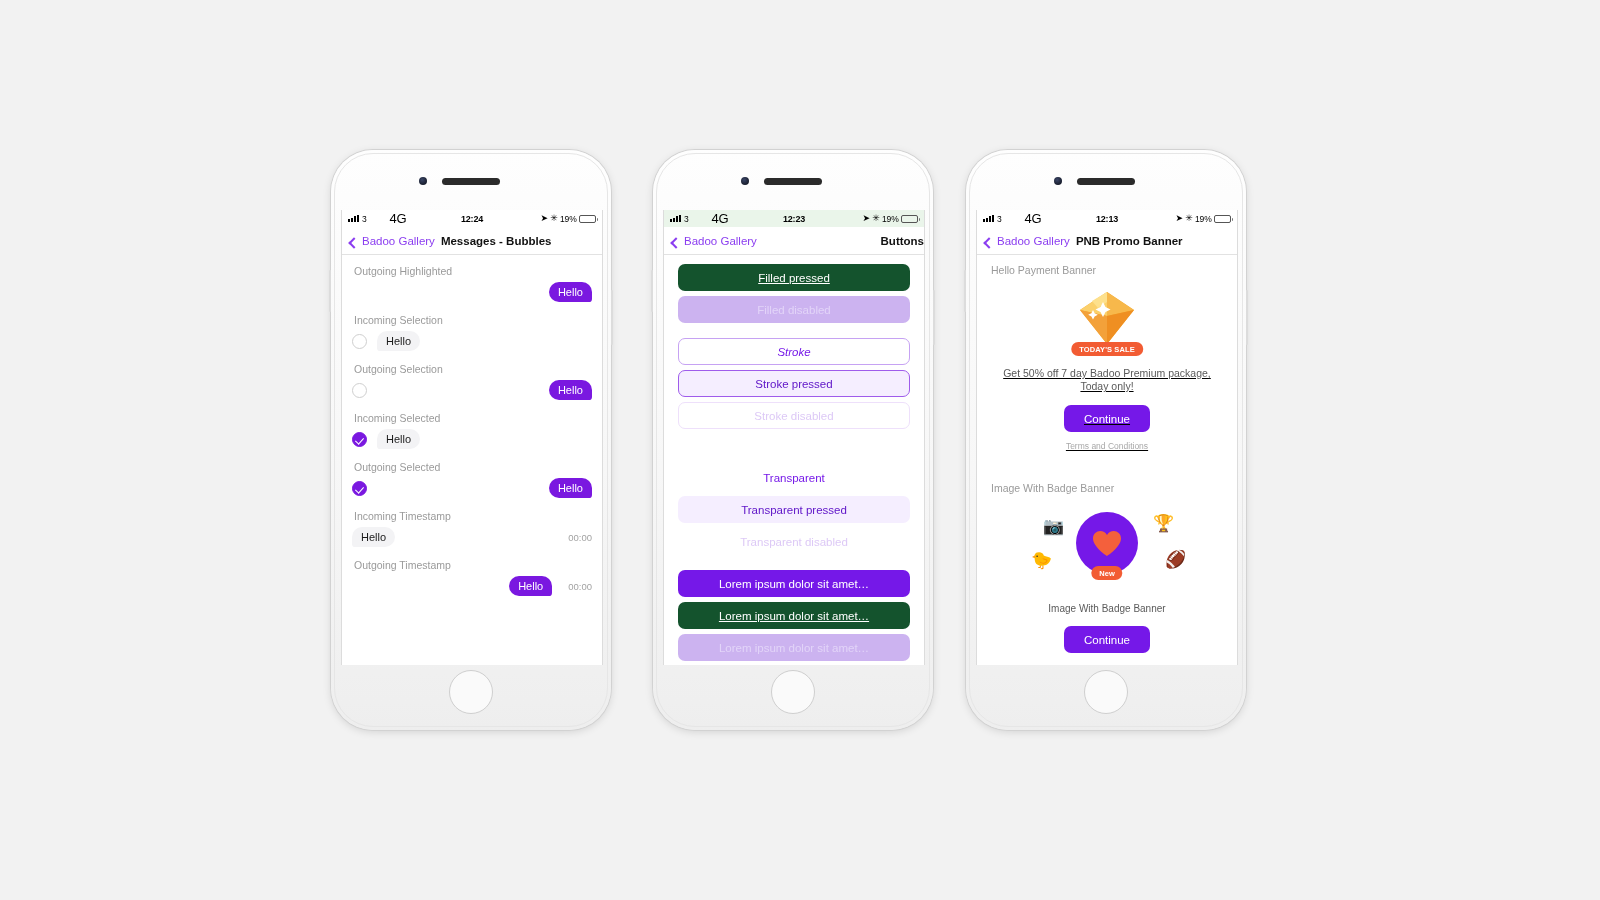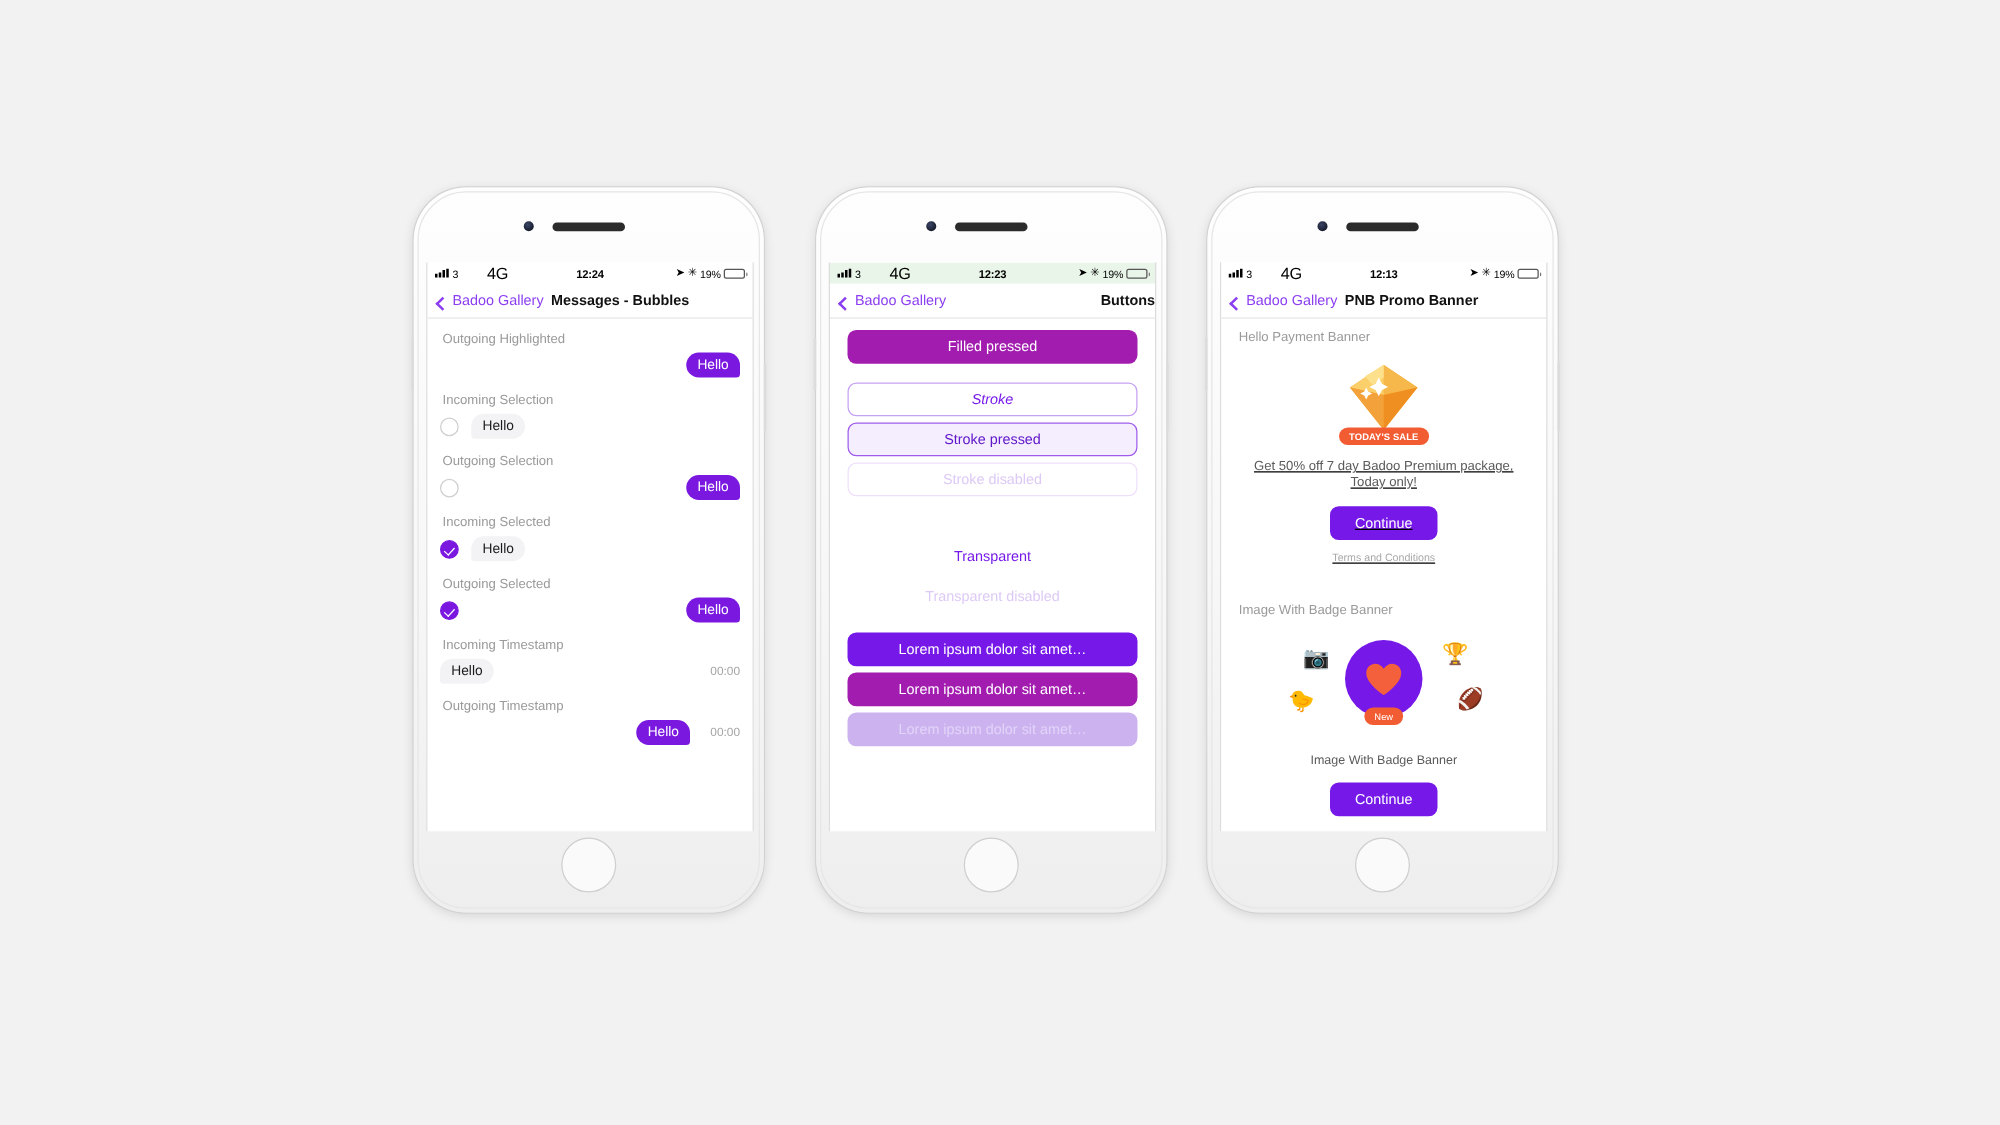--- a/index.html
+++ b/index.html
@@ -299,21 +299,21 @@
     height: 27px;
     border-radius: 7px;
     display: flex;
     align-items: center;
     justify-content: center;
     font-size: 11.5px;
     box-sizing: border-box;
     text-align: center;
   }
   .gbtn.filled { background: #7518e8; color: #fff; }
-  .gbtn.filled-pressed { background: #a21caf; color: #fff; }
+  .gbtn.filled-pressed { background: #14532d; color: #fff; text-decoration: underline; }
   .gbtn.filled-disabled { background: #ccb3f0; color: #e2d4f8; }
   .gbtn.stroke { background: #fff; color: #7518e8; border: 1px solid #c6a2f3; font-style: italic; }
   .gbtn.stroke-pressed { background: #f5eeff; color: #6118c9; border: 1px solid #9f5ceb; }
   .gbtn.stroke-disabled { background: #fff; color: #ddc9f6; border: 1px solid #eee0fb; }
   .gbtn.transparent { background: transparent; color: #7518e8; margin-top: 20px; }
   .gbtn.transparent-pressed { background: #f5eeff; color: #6118c9; }
   .gbtn.transparent-disabled { background: transparent; color: #ddc9f6; }
   .btn-gap { height: 5px; }
 
   
@@ -383,21 +383,21 @@
     justify-content: center;
   }
   .new-badge {
     position: absolute;
     left: 50%;
     top: 62px;
     transform: translateX(-50%);
     background: #f25c33;
     color: #fff;
     font-size: 7.5px;
-    font-weight: normal;
+    font-weight: bold;
     padding: 2.5px 8px;
     border-radius: 9px;
   }
   .emoji { position: absolute; font-size: 17px; line-height: 1; }
   .e-cam { left: 16px; top: 14px; }
   .e-duck { left: 4px; top: 48px; }
   .e-trophy { right: 12px; top: 11px; }
   .e-ball { right: 0px; top: 47px; }
   .badge-caption {
     font-size: 10px;
@@ -528,26 +528,28 @@
         <div class="nav-back">
           <span class="nav-chev"></span>
           <span>Badoo Gallery</span>
         </div>
         <div class="nav-title centered">Buttons</div>
       </div>
 
       <div class="body-scroll">
         <div class="btn-list">
           <div class="gbtn filled-pressed">Filled pressed</div>
+          <div class="gbtn filled-disabled">Filled disabled</div>
           <div class="btn-gap"></div>
           <div class="gbtn stroke">Stroke</div>
           <div class="gbtn stroke-pressed">Stroke pressed</div>
           <div class="gbtn stroke-disabled">Stroke disabled</div>
           <div class="btn-gap"></div>
           <div class="gbtn transparent">Transparent</div>
+          <div class="gbtn transparent-pressed">Transparent pressed</div>
           <div class="gbtn transparent-disabled">Transparent disabled</div>
           <div class="btn-gap"></div>
           <div class="gbtn filled">Lorem ipsum dolor sit amet…</div>
           <div class="gbtn filled-pressed">Lorem ipsum dolor sit amet…</div>
           <div class="gbtn filled-disabled">Lorem ipsum dolor sit amet…</div>
         </div>
       </div>
     </div>
   </div>
 

